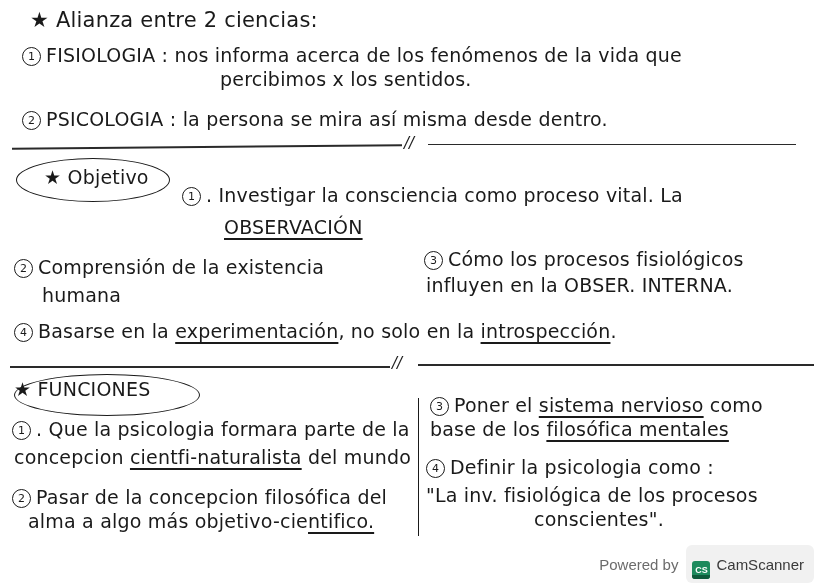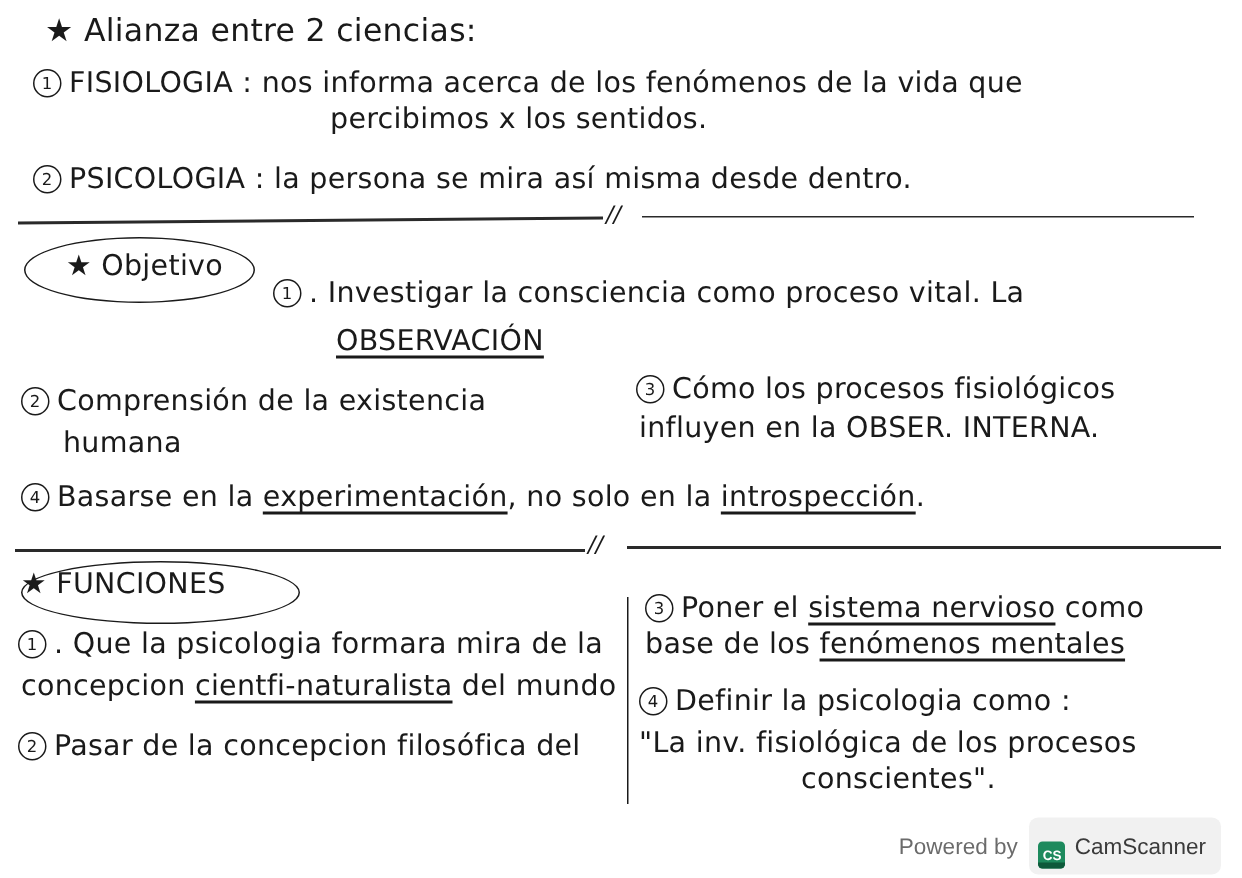--- a/index.html
+++ b/index.html
@@ -89,35 +89,38 @@
 
   <div class="oval" style="left:14px; top:374px; width:184px; height:40px;"></div>
   <div class="hw" style="left:14px; top:378px;">
     <span>★</span>
     <span>FUNCIONES</span>
   </div>
 
   <div class="vline" style="left:418px; top:398px; height:138px;"></div>
 
   <div class="hw" style="left:12px; top:418px;">
-    <span class="circ">1</span><span>. Que la psicologia formara mira de la</span>
+    <span class="circ">1</span><span>. Que la psicologia formara parte de la</span>
   </div>
   <div class="hw" style="left:14px; top:446px;">
     <span>concepcion </span><span class="u">cientfi-naturalista</span><span> del mundo</span>
   </div>
 
   <div class="hw" style="left:12px; top:486px;">
     <span class="circ">2</span><span>Pasar de la concepcion filosófica del</span>
   </div>
+  <div class="hw" style="left:28px; top:510px;">
+    <span>alma a algo más objetivo-cie</span><span class="u">ntifico.</span>
+  </div>
 
   <div class="hw" style="left:430px; top:394px;">
     <span class="circ">3</span><span>Poner el </span><span class="u">sistema nervioso</span><span> como</span>
   </div>
   <div class="hw" style="left:430px; top:418px;">
-    <span>base de los </span><span class="u">fenómenos mentales</span>
+    <span>base de los </span><span class="u">filosófica mentales</span>
   </div>
 
   <div class="hw" style="left:426px; top:456px;">
     <span class="circ">4</span><span>Definir la psicologia como :</span>
   </div>
   <div class="hw" style="left:426px; top:484px;">"La inv. fisiológica de los procesos</div>
   <div class="hw" style="left:534px; top:508px;">conscientes".</div>
 
   <div class="footer">
     <span>Powered by</span>

